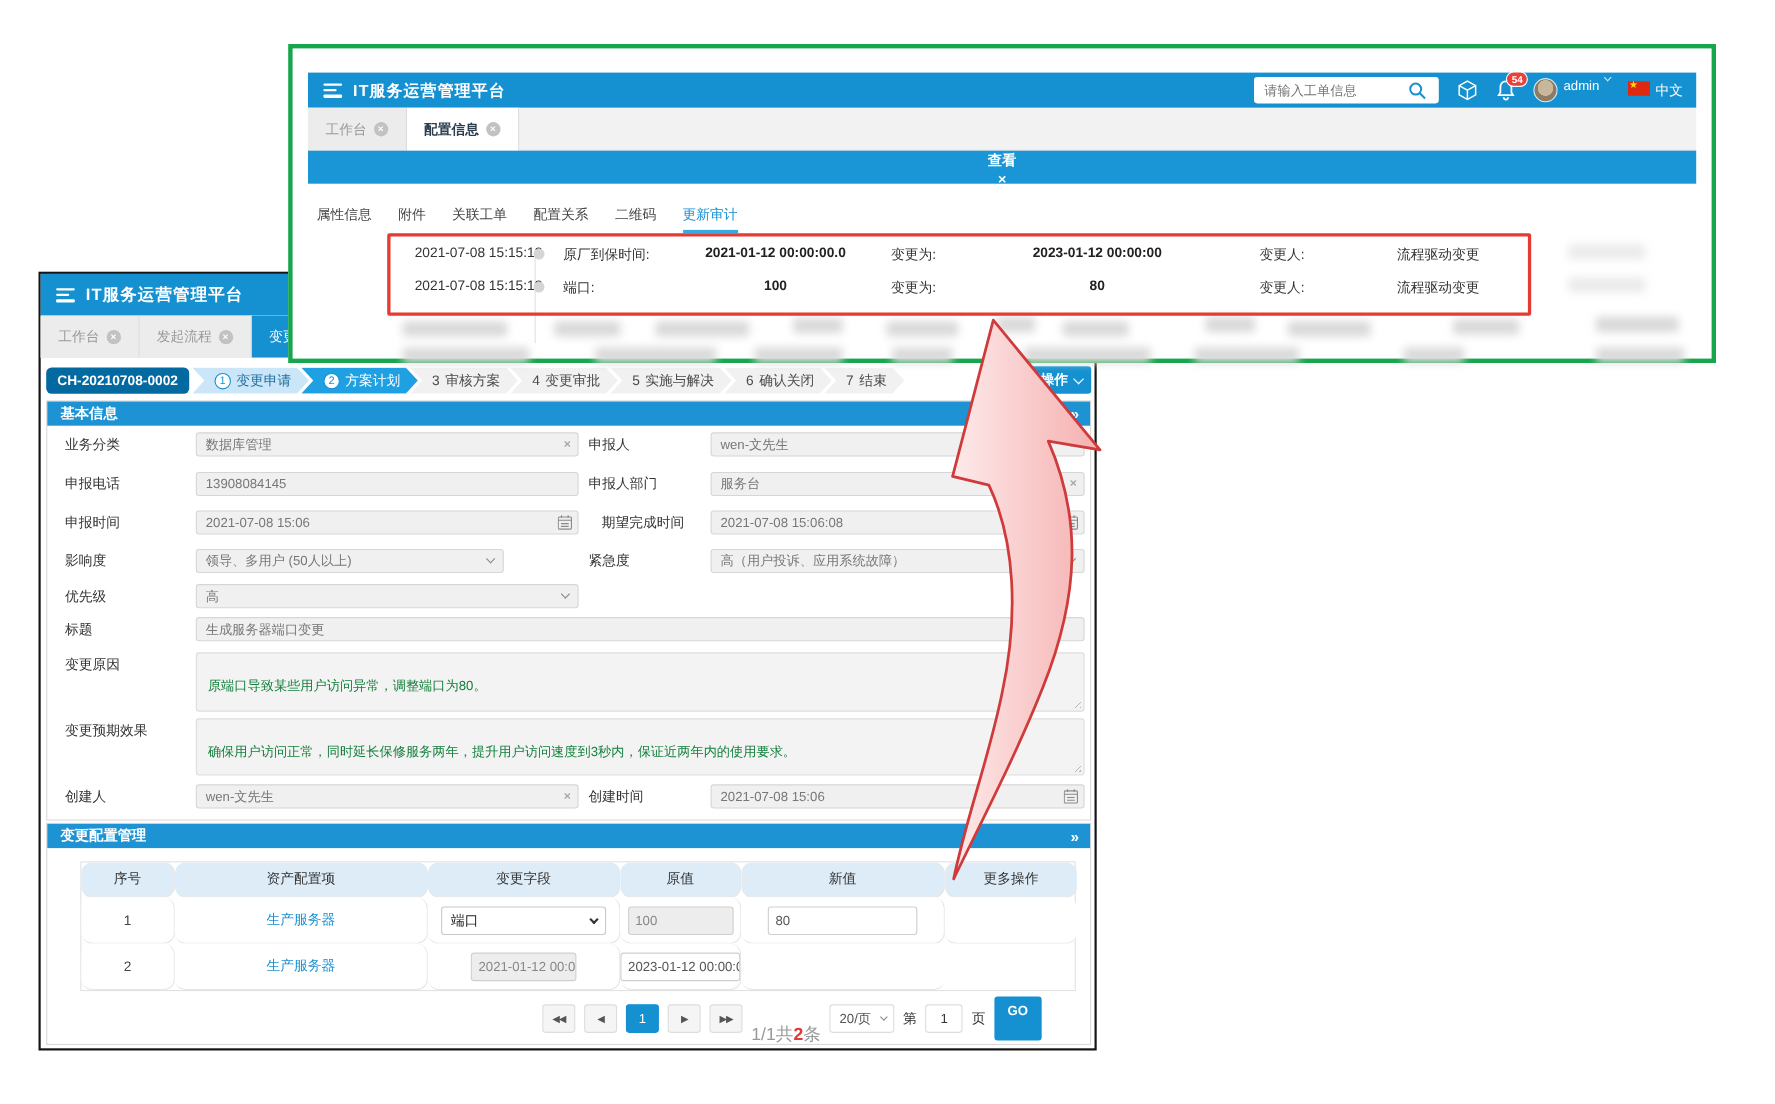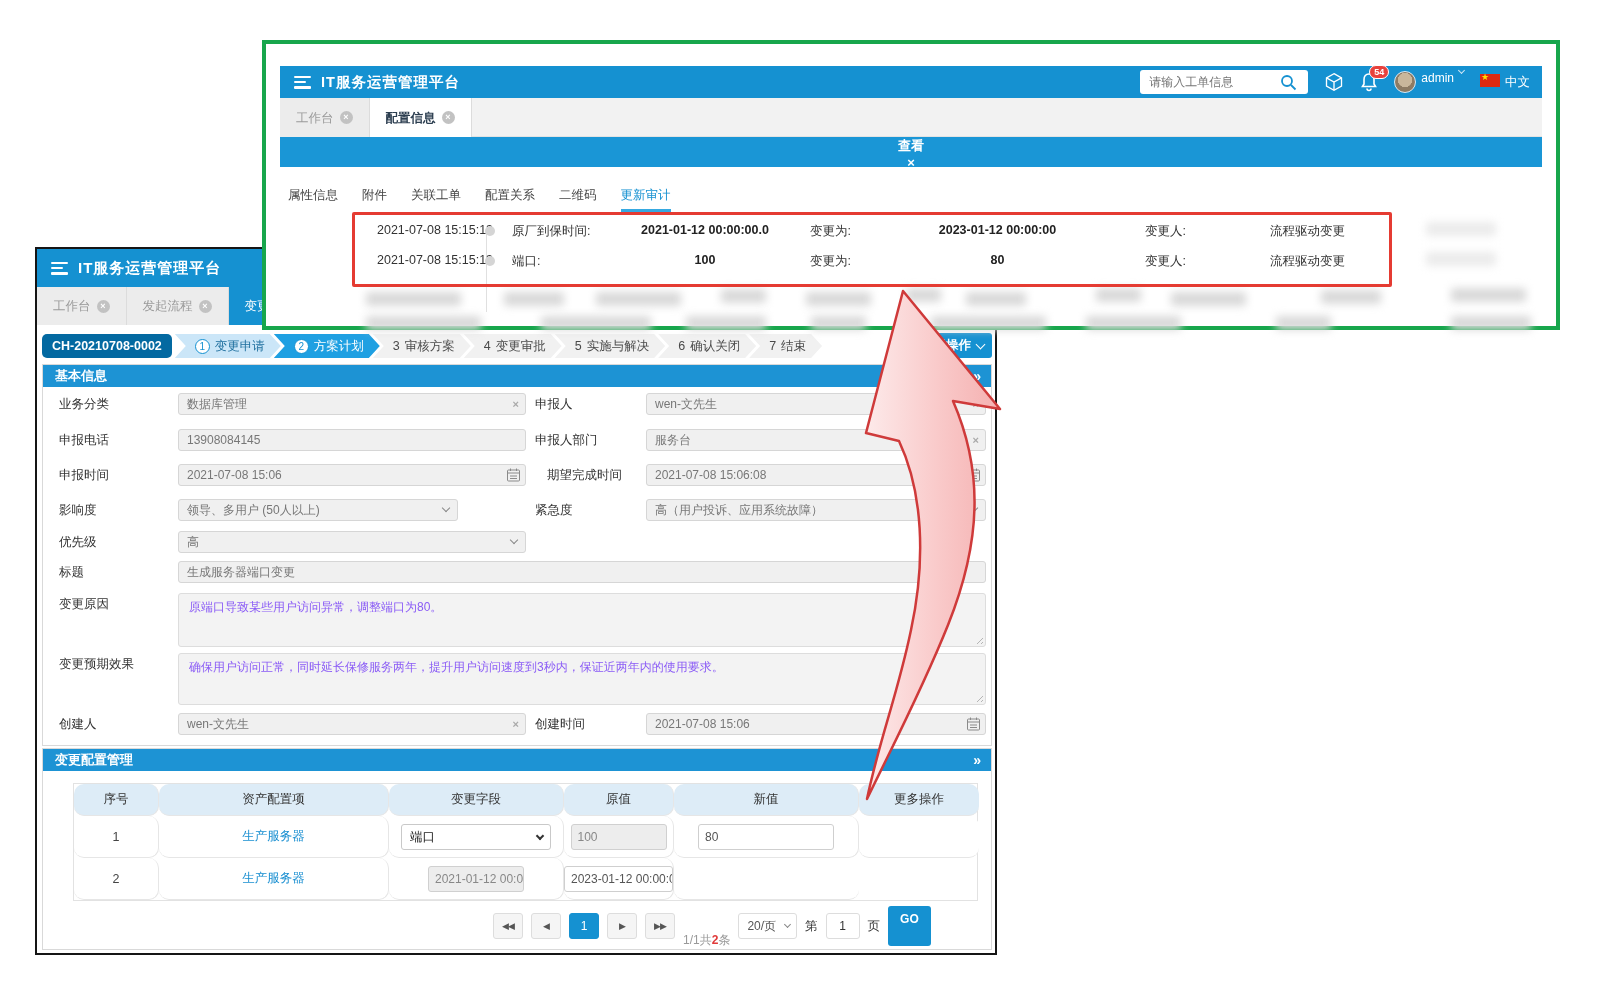--- a/index.html
+++ b/index.html
@@ -35,41 +35,41 @@
   .secbox { position:absolute; left:5px; width:950px; border:1px solid #d9d9d9; background:#fff; }
   .sechdr { position:absolute; left:0; top:0; right:0; height:22px; background:#1d93d4; color:#fff; font-size:13px; font-weight:bold; line-height:22px; padding-left:12px; }
   .collapse { position:absolute; right:10px; top:0; font-size:14px; font-weight:bold; color:#fff; }
 
   .flabel { position:absolute; font-size:12.5px; color:#333; line-height:22px; white-space:nowrap; }
   .inp { position:absolute; height:22px; line-height:20px; background:#f0f0f0; border:1px solid #d6d6d6; border-radius:3px; font-size:12px; color:#777; padding:0 22px 0 8px; white-space:nowrap; overflow:hidden; }
   .inp .xi { position:absolute; right:6px; top:0; line-height:20px; color:#a9a9a9; font-weight:bold; font-size:11px; }
   .inp .cal { position:absolute; right:5px; top:3px; }
   .chev { width:7px; height:7px; border-right:1.6px solid #888; border-bottom:1.6px solid #888; transform:rotate(45deg); display:inline-block; }
   .inp .dd { position:absolute; right:8px; top:5px; }
-  .ta { position:absolute; background:#f3f3f3; border:1px solid #ddd; border-radius:3px; font-size:12px; color:#8b5cf6; padding:4px 10px; line-height:1.6; overflow:hidden; }
+  .ta { position:absolute; background:#f3f3f3; border:1px solid #ddd; border-radius:3px; font-size:12px; color:#15803d; padding:20px 10px; line-height:1.6; overflow:hidden; }
   .ta::after { content:""; position:absolute; right:2px; bottom:2px; width:9px; height:9px;
                background:repeating-linear-gradient(135deg, transparent 0 2px, #b5b5b5 2px 3px); clip-path:polygon(100% 0,100% 100%,0 100%); }
 
   
   .ctable { position:absolute; left:30px; top:34px; width:905px; border:1px solid #e2e2e2; }
   .ctr { display:grid; grid-template-columns:85px 230px 175px 110px 185px 120px; }
   .ctr > div { border-right:1px solid #e6e6e6; border-bottom:1px solid #e6e6e6; display:flex; align-items:center; justify-content:center; font-size:12.5px; color:#444; position:relative;border-radius:10px; }
   .ctr > div:last-child { border-right:none; }
   .chead > div { height:32px; background:#ddecf7; color:#333; }
   .cbody > div { height:42px; background:#fff; }
   .alink { color:#1a8fd1; font-size:12.5px; }
   .csel { width:150px; height:26px; background:#fff; border:1px solid #c9c9c9; border-radius:3px; font-size:12.5px; color:#222; line-height:24px; text-align:left; padding:0 20px 0 8px; position:relative; white-space:nowrap; overflow:hidden; }
   .csel .dd { position:absolute; right:7px; top:8px; border-color:#333; border-width:2px; width:6px; height:6px; }
   .cinp-old { width:96px; height:26px; background:#ededed; border:1px solid #d0d0d0; border-radius:3px; font-size:12px; color:#888; line-height:24px; padding:0 6px; white-space:nowrap; overflow:hidden; text-align:left; }
   .cinp-new { width:136px; height:26px; background:#fff; border:1px solid #cfcfcf; border-radius:3px; font-size:12px; color:#555; line-height:24px; padding:0 6px; white-space:nowrap; overflow:hidden; text-align:left; }
 
   .pager { position:absolute; left:450px; top:163px; height:28px; display:flex; align-items:center; gap:8px; }
   .pbtn { min-width:30px; height:26px; background:#f5f5f5; border:1px solid #ddd; border-radius:3px; color:#555; font-size:9px; line-height:24px; text-align:center; letter-spacing:-1px; padding:0 4px; }
   .pbtn.on { background:#1591d1; border-color:#1591d1; color:#fff; font-size:12px; letter-spacing:0; }
-  .pinfo { font-size:12px; color:#999;margin-top:28px; }
+  .pinfo { font-size:16px; color:#999;margin-top:28px; }
   .pinfo b { color:#e03a3a; font-weight:bold; }
   .psize { height:26px; background:#fff; border:1px solid #ddd; border-radius:3px; font-size:12px; color:#555; line-height:24px; padding:0 20px 0 8px; position:relative; }
   .psize .dd { position:absolute; right:6px; top:8px; }
   .ptext { font-size:12.5px; color:#333; }
   .pjump { width:34px; height:26px; background:#fff; border:1px solid #ddd; border-radius:3px; font-size:12px; color:#333; line-height:24px; text-align:center; }
   .pgo { height:40px; background:#1591d1; border-radius:3px; color:#fff; font-size:12px; font-weight:bold; line-height:26px; padding:0 12px; }
 
   
   .win-over { position:absolute; left:262px; top:40px; width:1298px; height:290px; background:#fff; border:4px solid #17a64c; z-index:20; }
   .o-titlebar { position:absolute; left:14px; right:14px; top:22px; height:32px; background:#1591d1; color:#fff; display:flex; align-items:center; gap:10px; padding:0 14px; }

